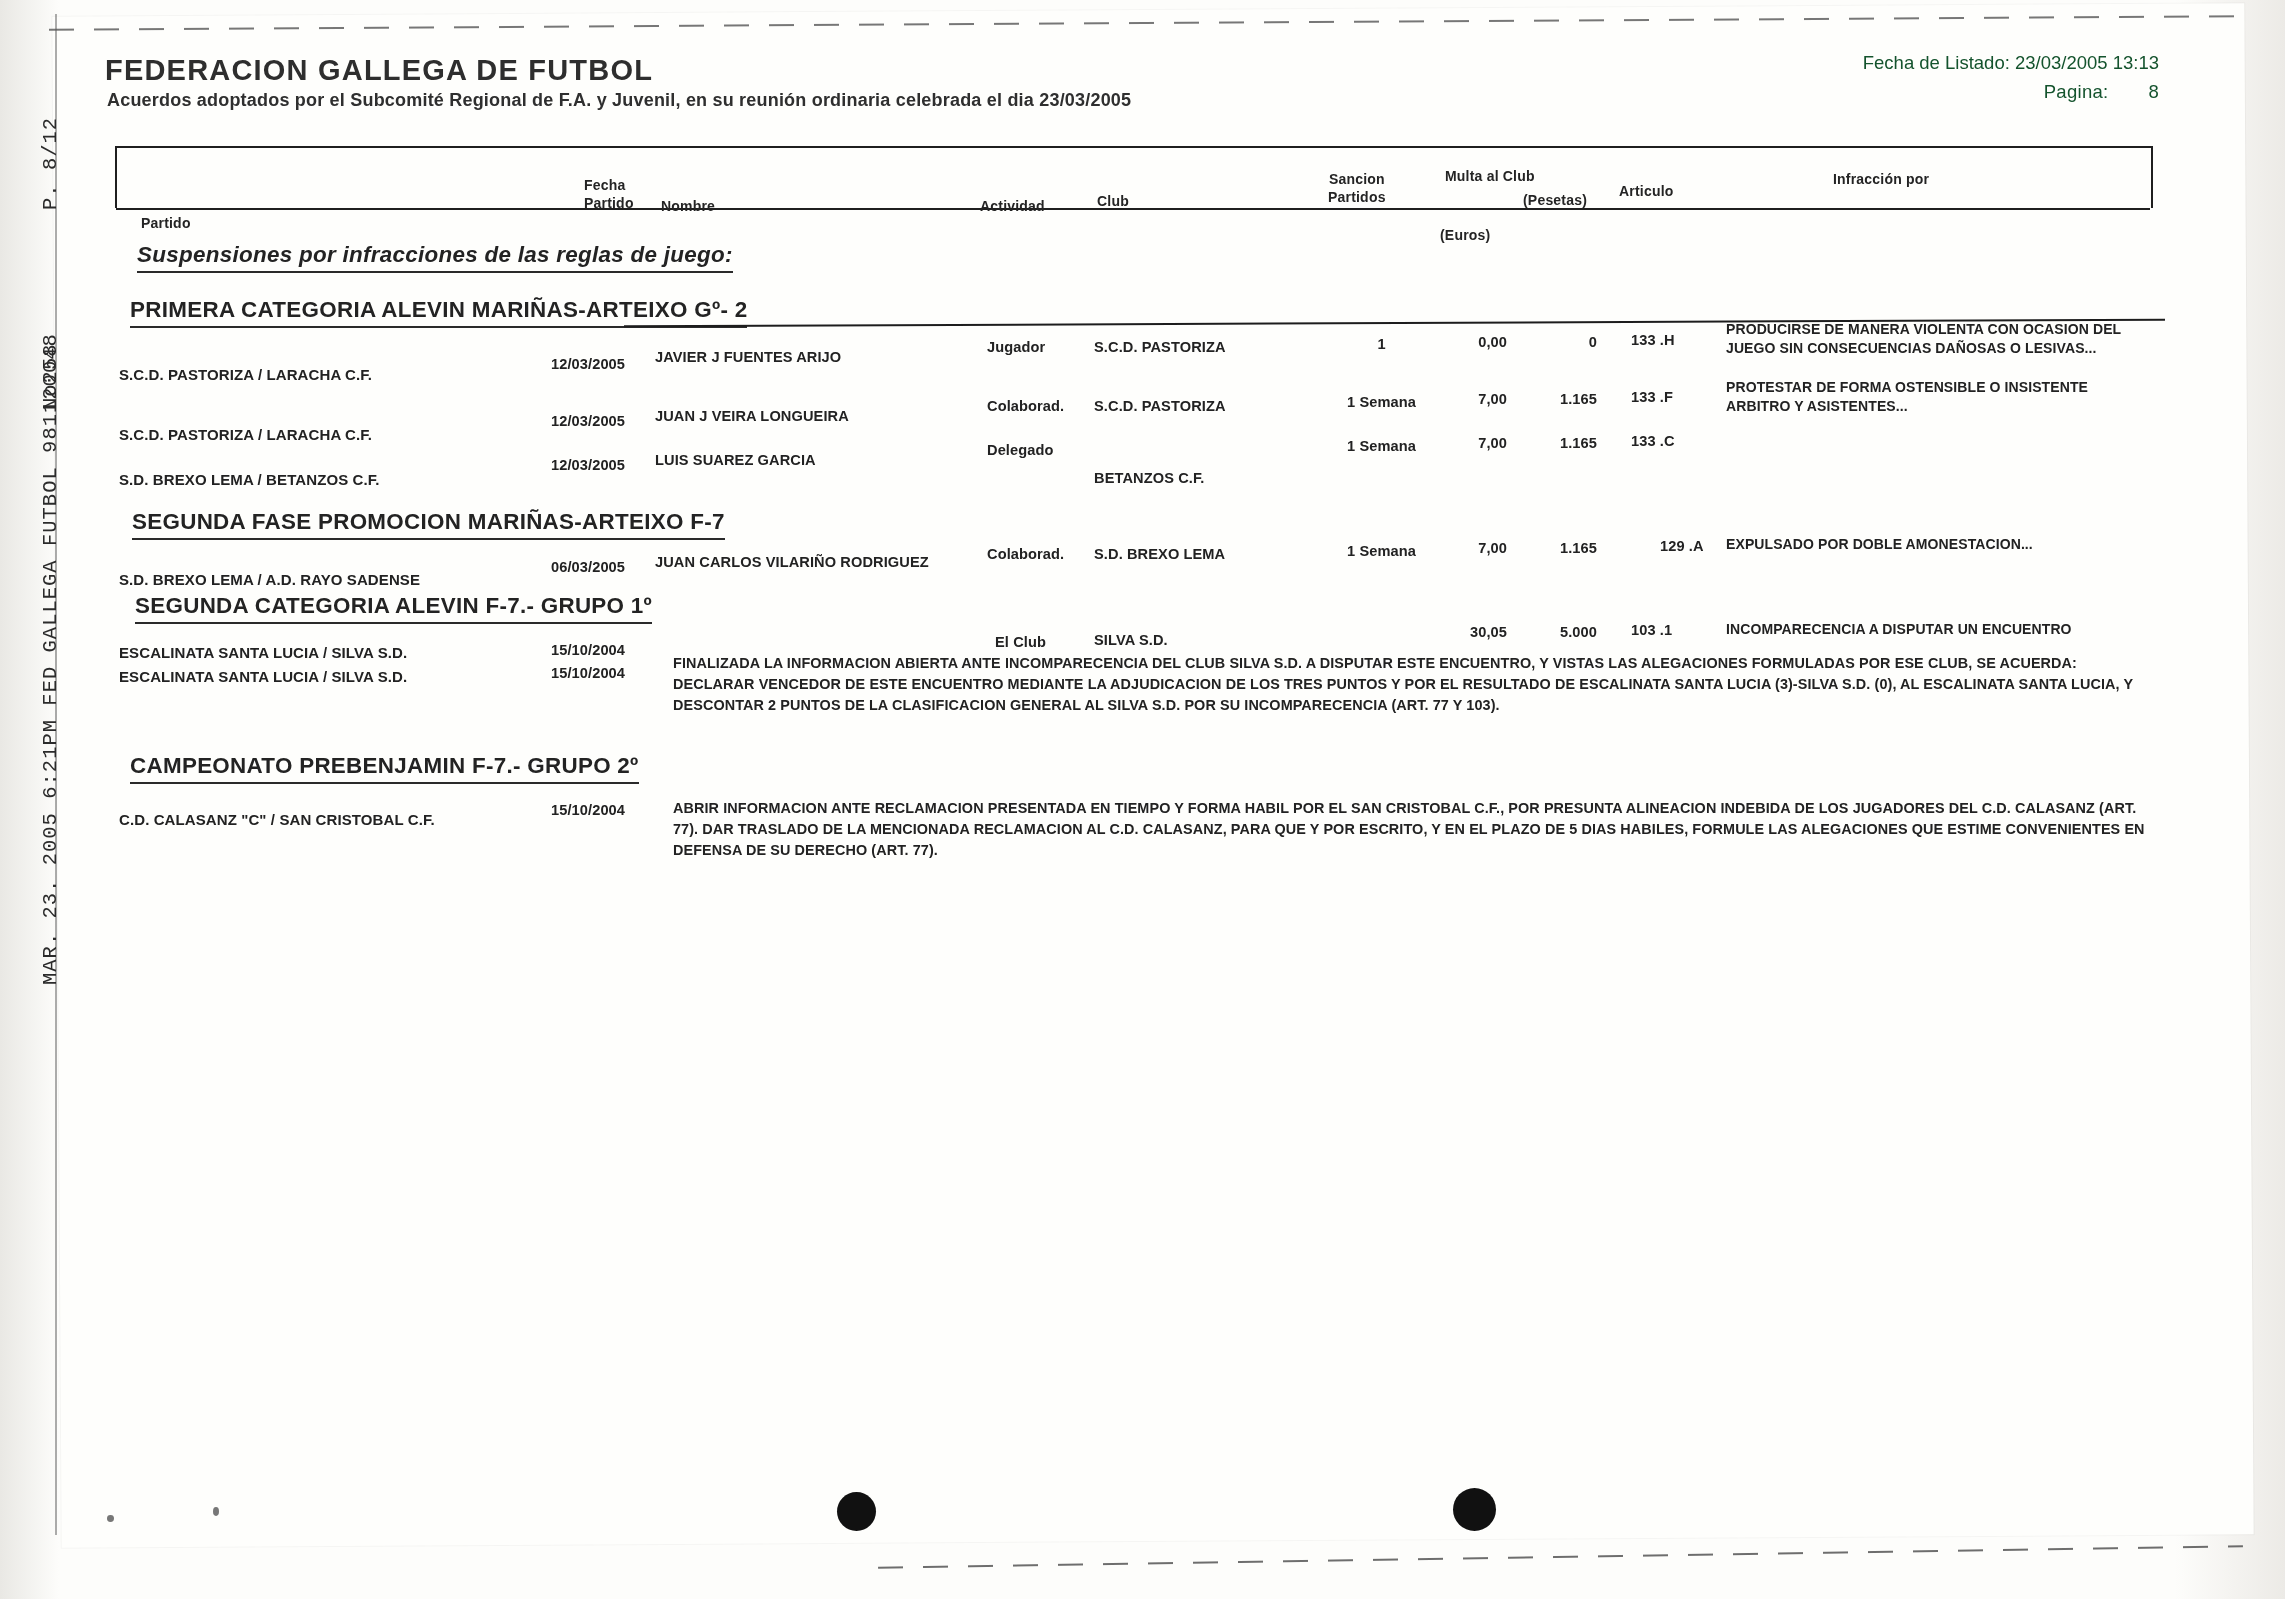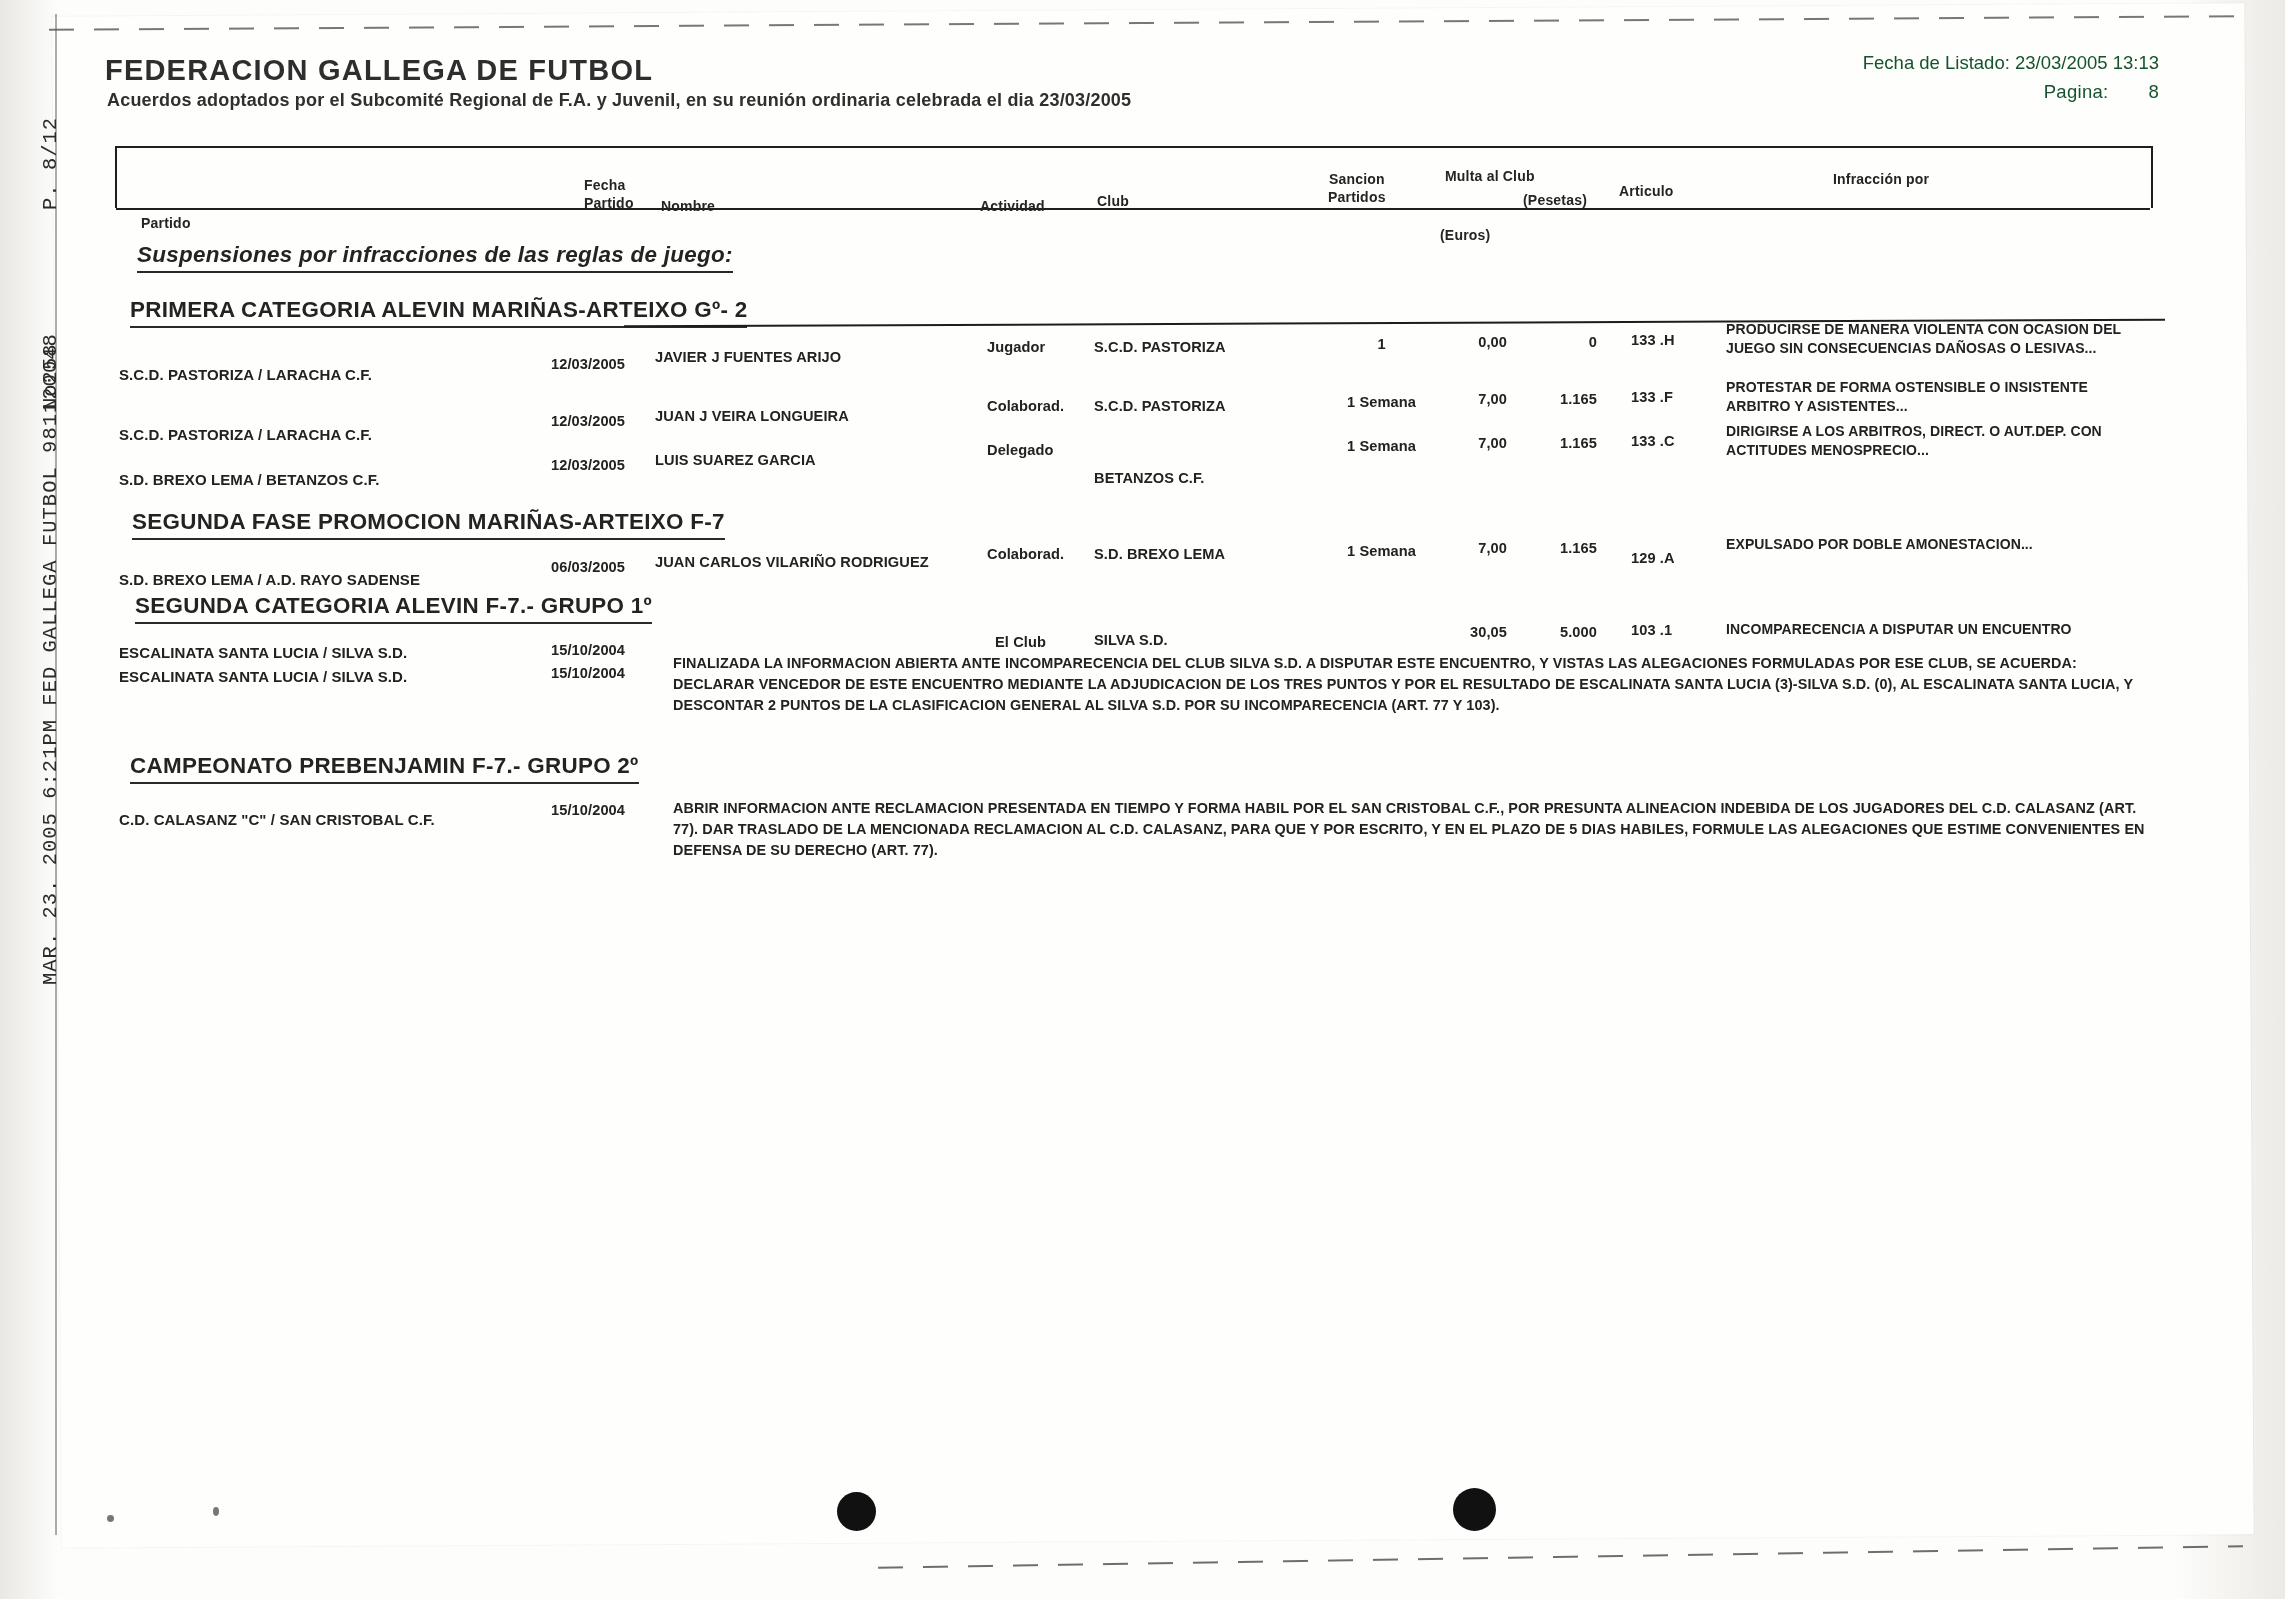--- a/index.html
+++ b/index.html
@@ -318,33 +318,32 @@
 
   <div class="row r-partido" style="top:471px;">S.D. BREXO LEMA / BETANZOS C.F.</div>
   <div class="row r-fecha" style="top:457px;">12/03/2005</div>
   <div class="row r-nombre" style="top:452px;">LUIS SUAREZ GARCIA</div>
   <div class="row r-activ" style="top:442px;">Delegado</div>
   <div class="row r-club" style="top:442px;margin-top:28px;">BETANZOS C.F.</div>
   <div class="row r-sancion" style="top:438px;">1 Semana</div>
   <div class="row r-euros" style="top:435px;">7,00</div>
   <div class="row r-pesetas" style="top:435px;">1.165</div>
   <div class="row r-art" style="top:433px;">133 .C</div>
-  <div class="row r-infra" style="top:422px;">DIRIGIRSE A LOS ARBITROS, DIRECT. O AUT.DEP. CON ACTITUDES MENOSPRECIO...</div>
 
   <div class="sec-title" style="left:132px; top:509px;">SEGUNDA FASE PROMOCION MARIÑAS-ARTEIXO F-7</div>
 
   <div class="row r-partido" style="top:571px;">S.D. BREXO LEMA / A.D. RAYO SADENSE</div>
   <div class="row r-fecha" style="top:559px;">06/03/2005</div>
   <div class="row r-nombre" style="top:554px;">JUAN CARLOS VILARIÑO RODRIGUEZ</div>
   <div class="row r-activ" style="top:546px;">Colaborad.</div>
   <div class="row r-club" style="top:546px;">S.D. BREXO LEMA</div>
   <div class="row r-sancion" style="top:543px;">1 Semana</div>
   <div class="row r-euros" style="top:540px;">7,00</div>
   <div class="row r-pesetas" style="top:540px;">1.165</div>
-  <div class="row r-art" style="top:550px;">129 .A</div>
+  <div class="row r-art" style="top:538px;margin-left:29px;">129 .A</div>
   <div class="row r-infra" style="top:535px; width:458px;">EXPULSADO POR DOBLE AMONESTACION...</div>
 
   <div class="sec-title" style="left:135px; top:593px;">SEGUNDA CATEGORIA ALEVIN F-7.- GRUPO 1º</div>
 
   <div class="row r-activ" style="top:634px; left:995px;">El Club</div>
   <div class="row r-club" style="top:632px;">SILVA S.D.</div>
   <div class="row r-euros" style="top:624px;">30,05</div>
   <div class="row r-pesetas" style="top:624px;">5.000</div>
   <div class="row r-art" style="top:622px;">103 .1</div>
   <div class="row r-infra" style="top:620px; width:458px;">INCOMPARECENCIA A DISPUTAR UN ENCUENTRO</div>

